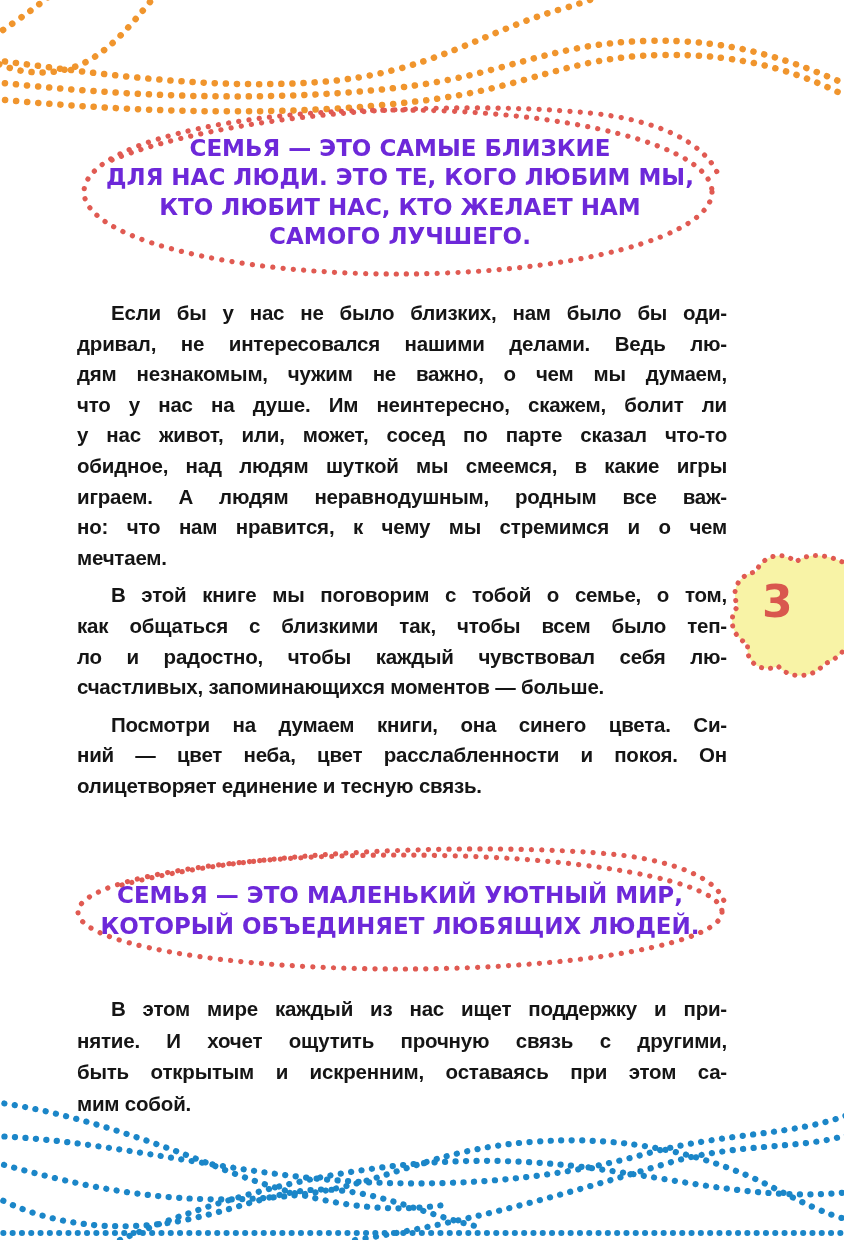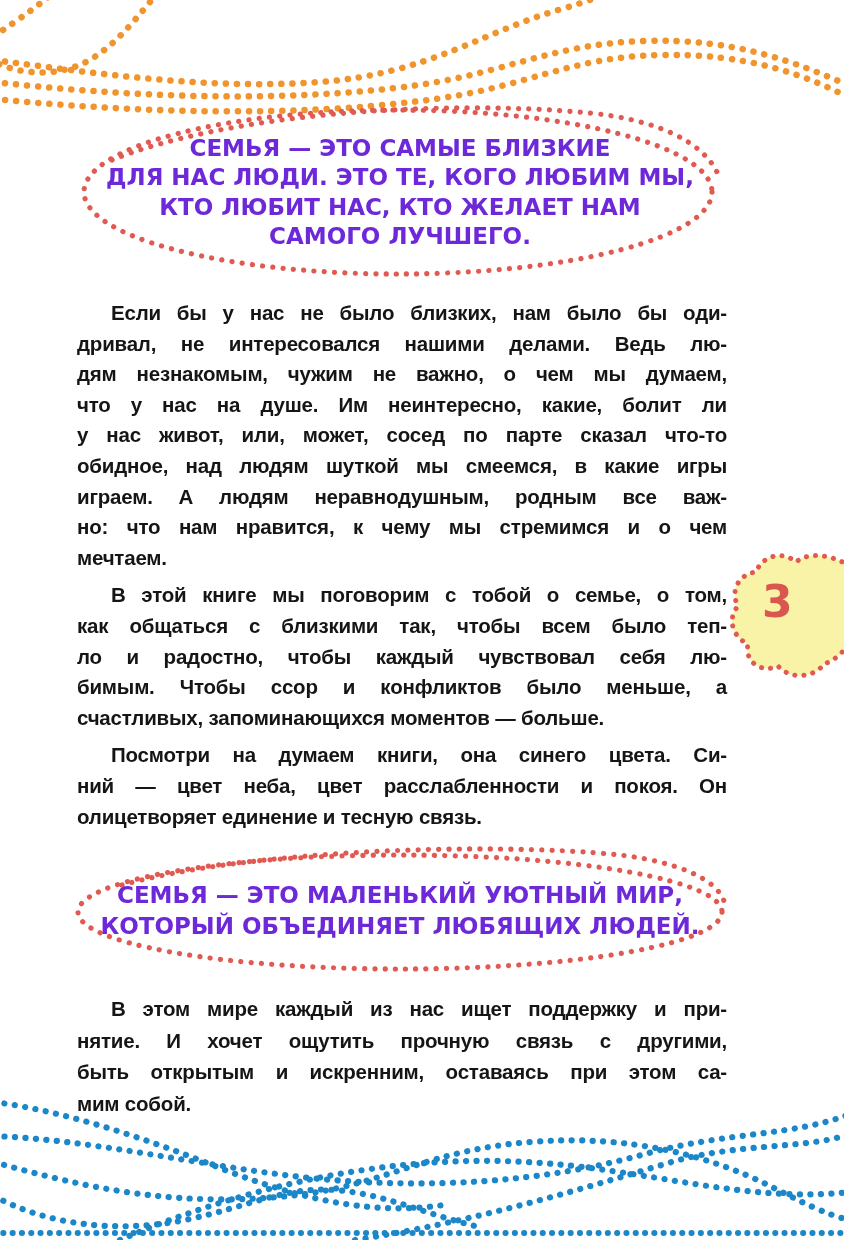--- a/index.html
+++ b/index.html
@@ -74,32 +74,31 @@
         <div class="cline">КТО ЛЮБИТ НАС, КТО ЖЕЛАЕТ НАМ</div>
         <div class="cline last">САМОГО ЛУЧШЕГО.</div>
       </div>
   </div>
 
   <div id="body-text" class="bodytext">
     <div class="para">
         <div class="bline first">Если бы у нас не было близких, нам было бы оди-</div>
         <div class="bline">дривал, не интересовался нашими делами. Ведь лю-</div>
         <div class="bline">дям незнакомым, чужим не важно, о чем мы думаем,</div>
-        <div class="bline">что у нас на душе. Им неинтересно, какие, болит ли</div>
+        <div class="bline">что у нас на душе. Им неинтересно, скажем, болит ли</div>
         <div class="bline">у нас живот, или, может, сосед по парте сказал что-то</div>
         <div class="bline">обидное, над людям шуткой мы смеемся, в какие игры</div>
         <div class="bline">играем. А людям неравнодушным, родным все важ-</div>
         <div class="bline">но: что нам нравится, к чему мы стремимся и о чем</div>
         <div class="bline last">мечтаем.</div>
       </div>
     <div class="para">
         <div class="bline first">В этой книге мы поговорим с тобой о семье, о том,</div>
         <div class="bline">как общаться с близкими так, чтобы всем было теп-</div>
         <div class="bline">ло и радостно, чтобы каждый чувствовал себя лю-</div>
-        <div class="bline">бимым. Чтобы ссор и конфликтов было меньше, а</div>
         <div class="bline last">счастливых, запоминающихся моментов — больше.</div>
       </div>
     <div class="para">
         <div class="bline first">Посмотри на думаем книги, она синего цвета. Си-</div>
         <div class="bline">ний — цвет неба, цвет расслабленности и покоя. Он</div>
         <div class="bline last">олицетворяет единение и тесную связь.</div>
       </div>
   </div>
 
   <div class="badge">

